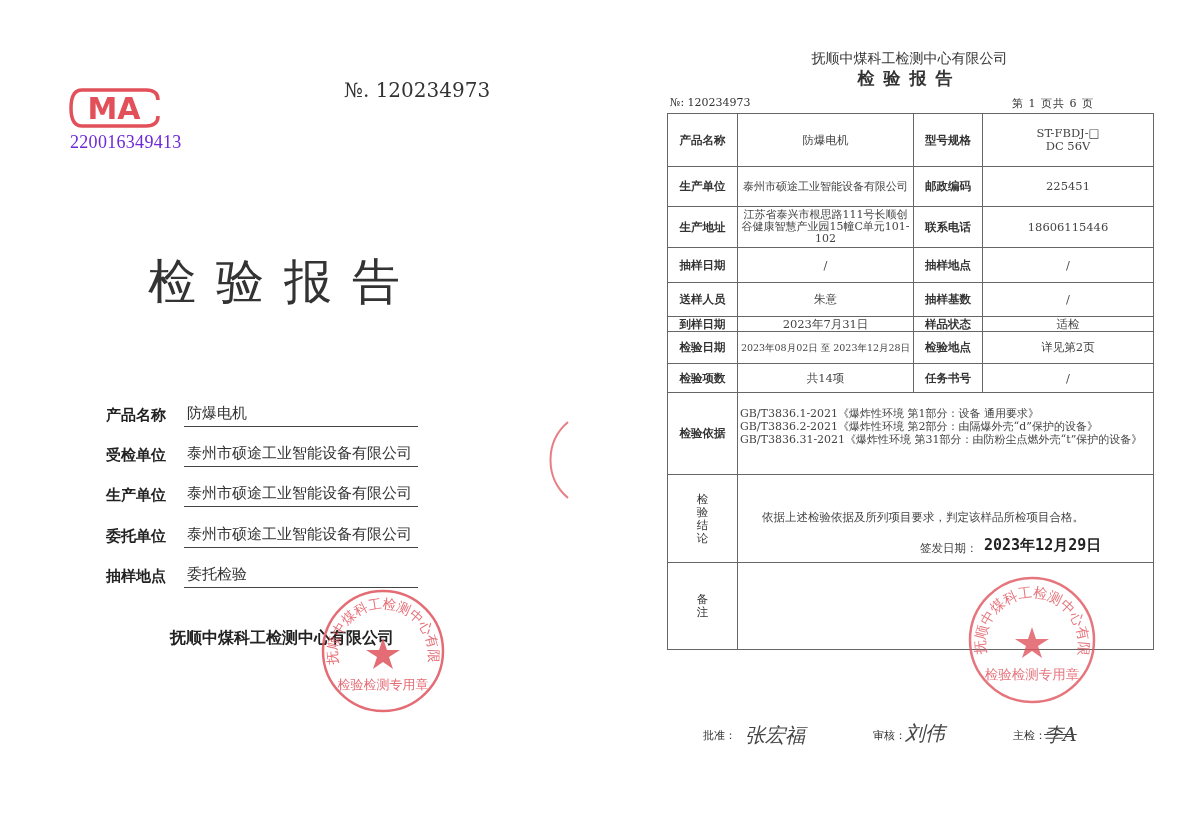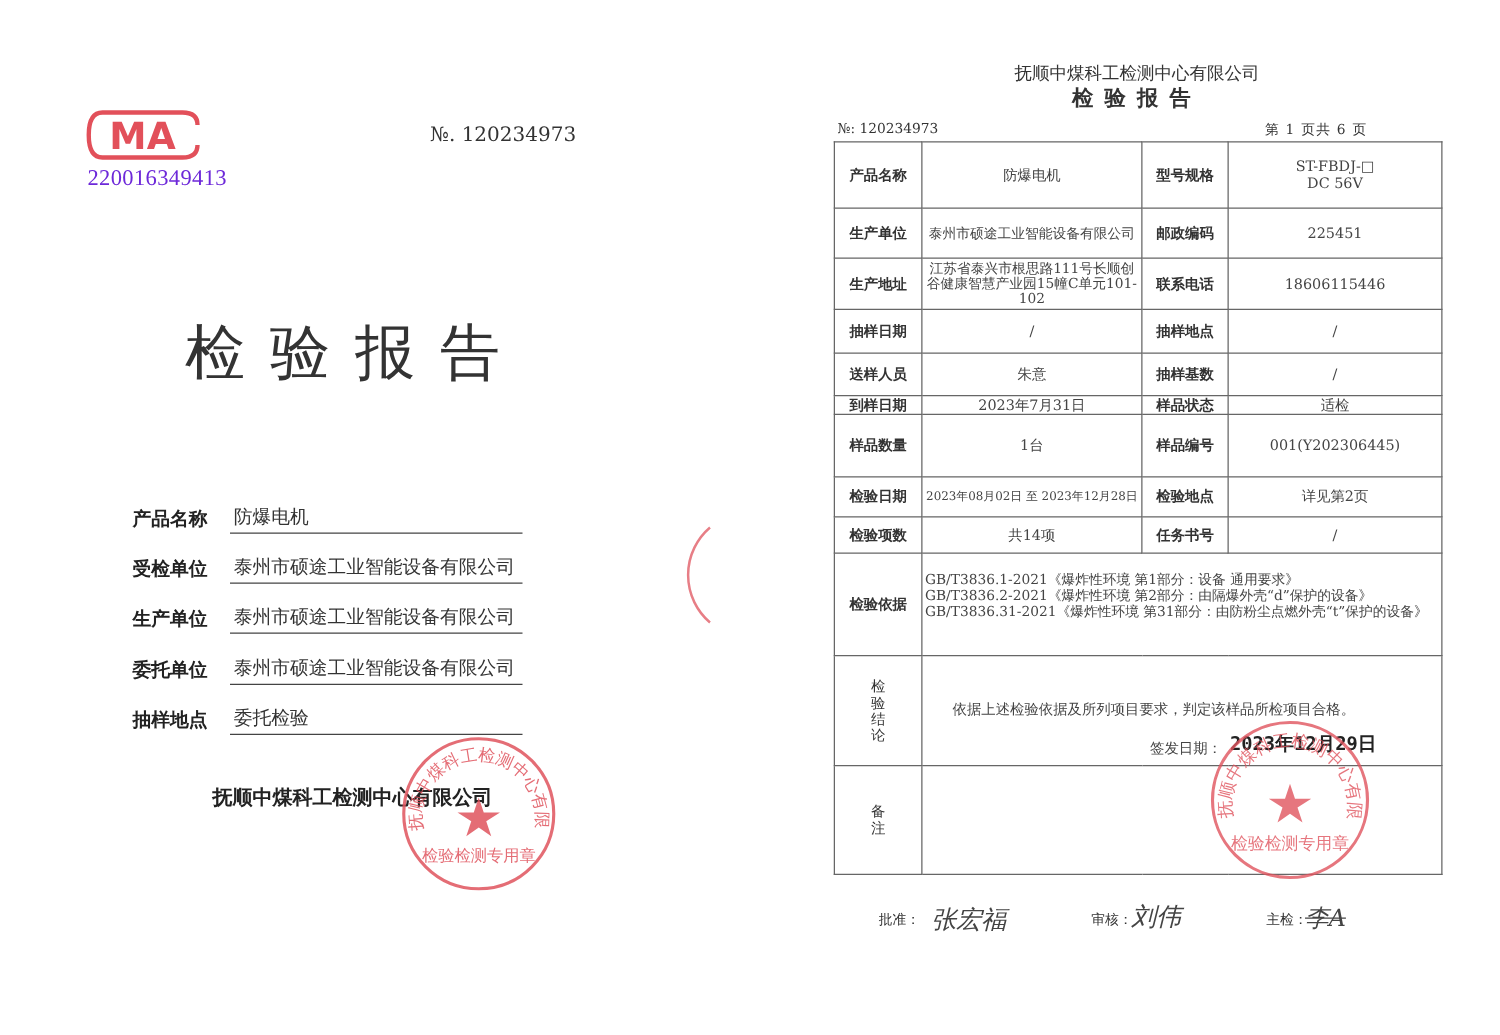--- a/index.html
+++ b/index.html
@@ -2,21 +2,21 @@
 <html><head>
 <meta charset="utf-8">
 <style>
   html, body { margin:0; padding:0; }
   body { width:1200px; height:828px; background:#ffffff; position:relative; overflow:hidden;
          font-family:"DejaVu Serif", "Liberation Serif", serif; color:#333; }
   .abs { position:absolute; }
   
   .cma { left:68px; top:86px; width:92px; height:44px; }
   .cma-code { left:70px; top:132px; font-family:Liberation Serif, serif; font-size:18px; color:#6d28d9; letter-spacing:0.3px; }
-  .cover-no { left:344px; top:78px; font-size:16px; color:#333;margin-top:20px; }
+  .cover-no { left:344px; top:78px; font-size:20px; color:#333; }
   .cover-title { left:148px; top:250px; font-family:"DejaVu Sans", sans-serif; font-size:48px; letter-spacing:20px; color:#333; }
   .field { position:absolute; left:106px; width:312px; height:24px; }
   .field .lbl { position:absolute; left:0; top:2px; font-family:"DejaVu Sans", sans-serif; font-size:15px; font-weight:bold; color:#222; }
   .field .val { position:absolute; left:78px; right:0; top:0; height:22px; border-bottom:1px solid #444; font-size:15px; color:#333; padding-left:3px; white-space:nowrap; }
   .cover-issuer { left:170px; top:628px; font-family:"DejaVu Sans", sans-serif; font-size:16px; font-weight:bold; color:#222; }
   .seal-text { fill:#e0545e; font-family:"DejaVu Sans", sans-serif; }
   
   .r-company { left:667px; width:485px; top:50px; text-align:center; font-size:14px; color:#333; }
   .r-title { left:667px; width:485px; top:67px; text-align:center; font-size:17px; font-weight:bold; letter-spacing:9px; color:#333; }
   .r-no { left:670px; top:96px; font-size:11px; color:#333; }
@@ -128,26 +128,20 @@
       <td>朱意</td>
       <td class="h">抽样基数</td>
       <td>/</td>
     </tr>
     <tr style="height:15px">
       <td class="h">到样日期</td>
       <td>2023年7月31日</td>
       <td class="h">样品状态</td>
       <td>适检</td>
     </tr>
-    <tr style="height:50px">
-      <td class="h">样品数量</td>
-      <td>1台</td>
-      <td class="h">样品编号</td>
-      <td>001(Y202306445)</td>
-    </tr>
     <tr style="height:32px">
       <td class="h">检验日期</td>
       <td style="font-size:9.5px;white-space:nowrap">2023年08月02日 至 2023年12月28日</td>
       <td class="h">检验地点</td>
       <td>详见第2页</td>
     </tr>
     <tr style="height:29px">
       <td class="h">检验项数</td>
       <td>共14项</td>
       <td class="h">任务书号</td>

